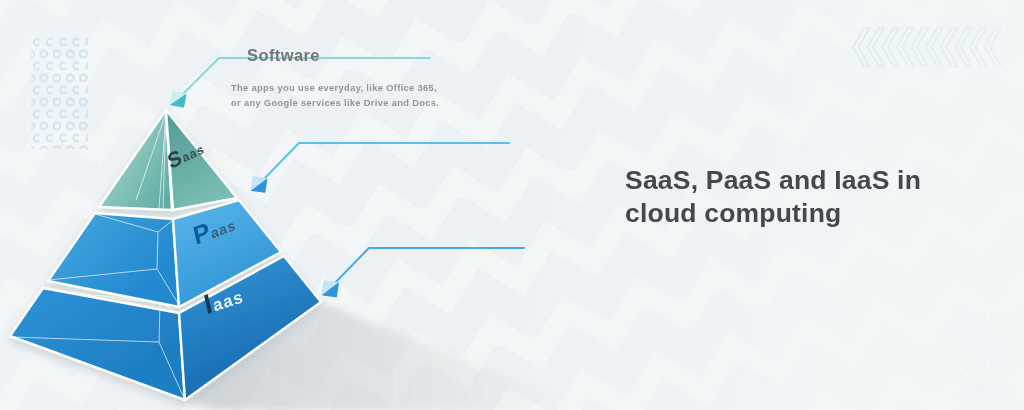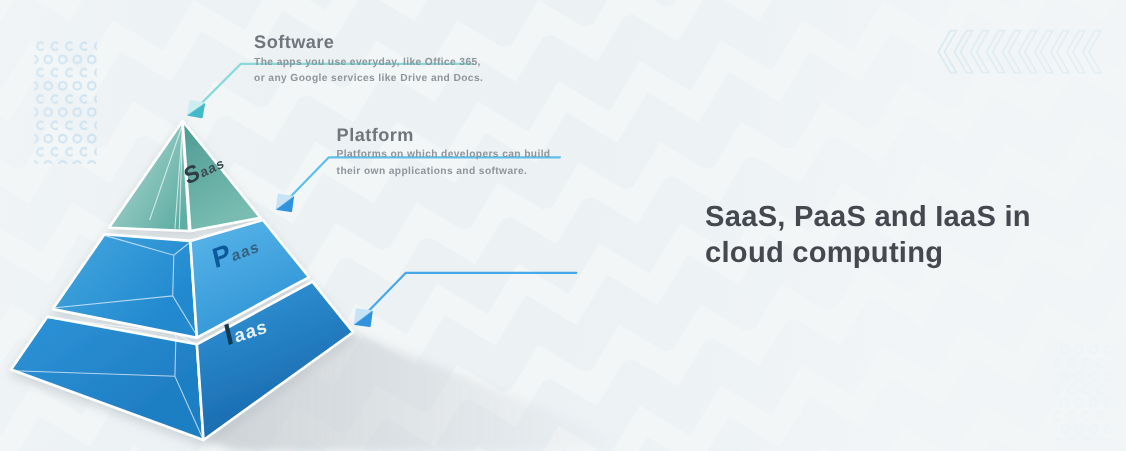--- a/index.html
+++ b/index.html
@@ -3,27 +3,27 @@
 <meta charset="utf-8">
 <style>
   html,body{margin:0;padding:0;}
   body{font-family:"Liberation Sans", sans-serif;}
   .stage{position:relative;width:1024px;height:410px;overflow:hidden;background:#f3f6f7;}
   .stage svg.layer{position:absolute;left:0;top:0;}
   .fade-overlay{position:absolute;left:0;top:0;width:1024px;height:410px;pointer-events:none;
     background:linear-gradient(100deg, rgba(243,246,247,0.55) 0%, rgba(243,246,247,0) 25%,
       rgba(243,246,247,0) 52%, rgba(243,246,247,0.75) 82%, rgba(243,246,247,0.85) 100%);}
   .callout{position:absolute;}
-  .callout h2{margin:0;font-size:16.5px;font-weight:bold;color:#70767c;letter-spacing:0.4px;}
+  .callout h2{margin:16px;font-size:16.5px;font-weight:bold;color:#70767c;letter-spacing:0.4px;}
   .callout .desc{font-size:9.3px;font-weight:bold;color:#8e959b;
     letter-spacing:0.35px;line-height:15px;white-space:pre-line;}
   #callout-software{left:231px;top:30px;}
   #callout-platform{left:306px;top:114px;}
   #callout-infrastructure{left:377px;top:219px;}
-  .main-title{position:absolute;left:625px;top:164px;margin:16px;font-size:26.5px;line-height:33px;
+  .main-title{position:absolute;left:625px;top:164px;margin:0;font-size:26.5px;line-height:33px;
     font-weight:bold;color:#45494f;letter-spacing:0.2px;white-space:pre-line;}
   .pyr-label{position:absolute;transform-origin:left bottom;letter-spacing:1px;white-space:nowrap;}
   .pyr-label .cap{font-weight:bold;}
   #label-saas{left:172px;top:150px;transform:rotate(-26deg) skewX(-8deg);}
   #label-saas .cap{font-size:21px;color:#2f3e46;}
   #label-saas .rest{font-size:12.5px;color:#3d4c52;font-weight:bold;}
   #label-paas{left:197px;top:222px;transform:rotate(-21deg) skewX(-8deg);}
   #label-paas .cap{font-size:25px;color:#0c599c;}
   #label-paas .rest{font-size:14px;color:#34617f;font-weight:bold;}
   #label-iaas{left:208px;top:290px;transform:rotate(-18deg) skewX(-5deg);}
@@ -155,24 +155,19 @@
   </div>
   <div class="pyr-label" id="label-iaas">
     <span class="cap">I</span><span class="rest">aas</span>
   </div>
 
   <div class="callout" id="callout-software">
     <h2>Software</h2>
     <div class="desc">The apps you use everyday, like Office 365,
 or any Google services like Drive and Docs.</div>
   </div>
-  <div class="callout" id="callout-platform">
-    <h2>Platform</h2>
-    <div class="desc">Platforms on which developers can build
-their own applications and software.</div>
-  </div>
   <div class="callout" id="callout-infrastructure">
   </div>
 
   <h1 class="main-title">SaaS, PaaS and IaaS in
 cloud computing</h1>
 
 </div>
 
 </body></html>

